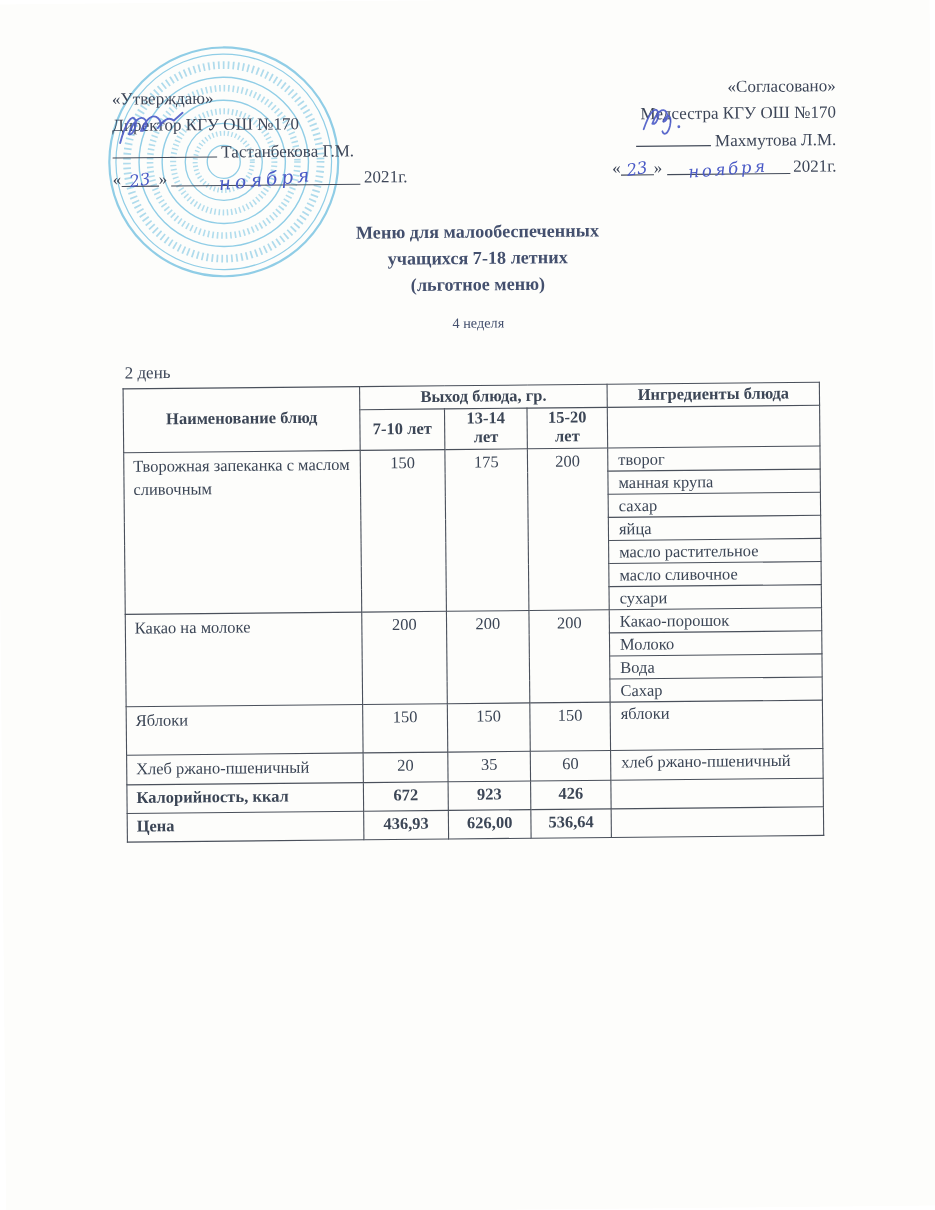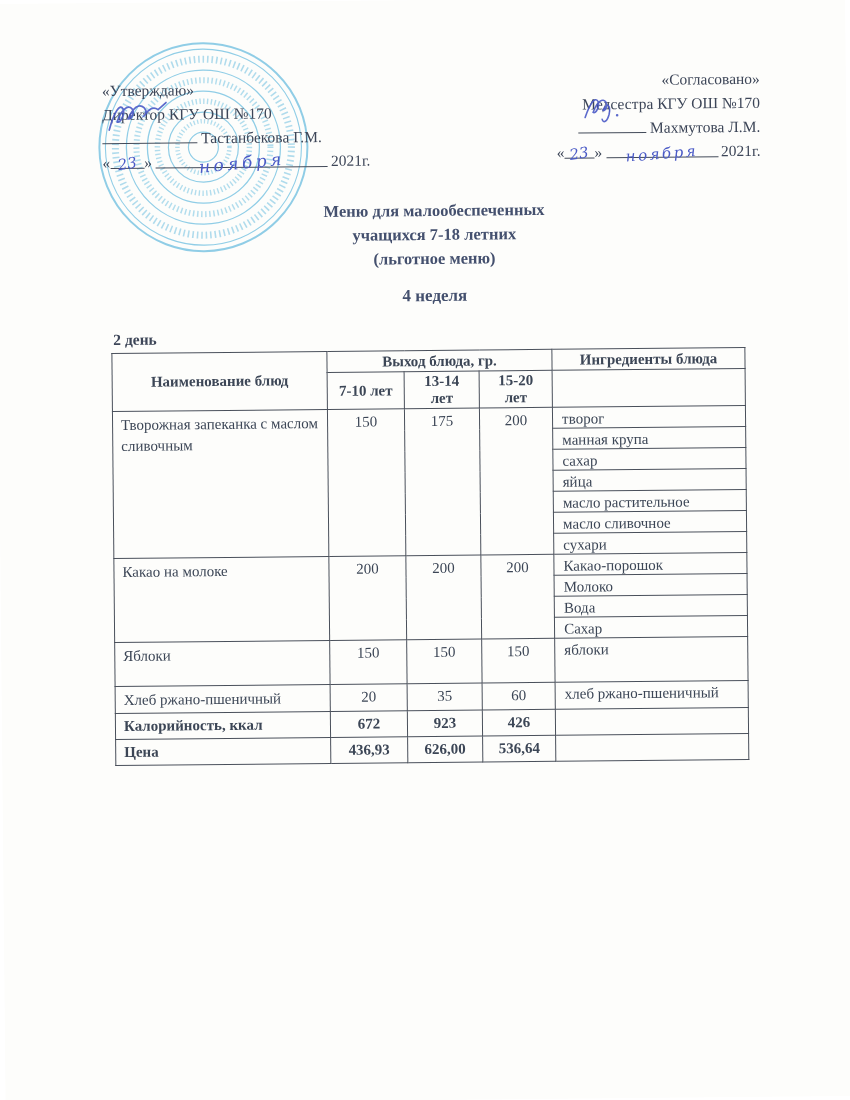--- a/index.html
+++ b/index.html
@@ -40,24 +40,24 @@
   .sig{position:absolute;pointer-events:none;}
   .sig-director{left:4px;top:-28px;}
   .sig-nurse{left:2px;top:-24px;}
   .yr{padding-left:3px;}
 
   
   .title-wrap{position:absolute;left:calc(50% + 12px);top:199px;transform:translateX(-50%);
               text-align:center;font-weight:bold;font-size:16.5px;line-height:24px;
               color:var(--title-ink);white-space:nowrap;}
   .week{position:absolute;left:calc(50% + 12px);top:286px;transform:translateX(-50%);
-        font-weight:bold;font-size:17px;color:var(--title-ink);white-space:nowrap;}
-
-  
-  .day-label{position:absolute;left:115px;top:328px;font-weight:bold;font-size:15.5px;}
+        font-weight:normal;font-size:13px;color:var(--title-ink);white-space:nowrap;}
+
+  
+  .day-label{position:absolute;left:115px;top:328px;font-weight:normal;font-size:15.5px;}
   .menu-table{position:absolute;left:113px;top:350px;border-collapse:collapse;
               table-layout:fixed;width:633px;font-size:15px;color:#3c4656;}
   .menu-table th,.menu-table td{border:1.6px solid var(--border);}
   .menu-table th{font-weight:bold;text-align:center;vertical-align:middle;
                  white-space:pre-line;line-height:17px;padding:1px 2px;}
   th.name-h{font-size:15px;}
   tr.hrow1 th{height:21px;}
   tr.hrow2 th{height:36px;}
   td.name{vertical-align:top;text-align:left;padding:3px 6px 2px 8px;line-height:21px;}
   td.val{vertical-align:top;text-align:center;padding-top:3px;line-height:18px;}

